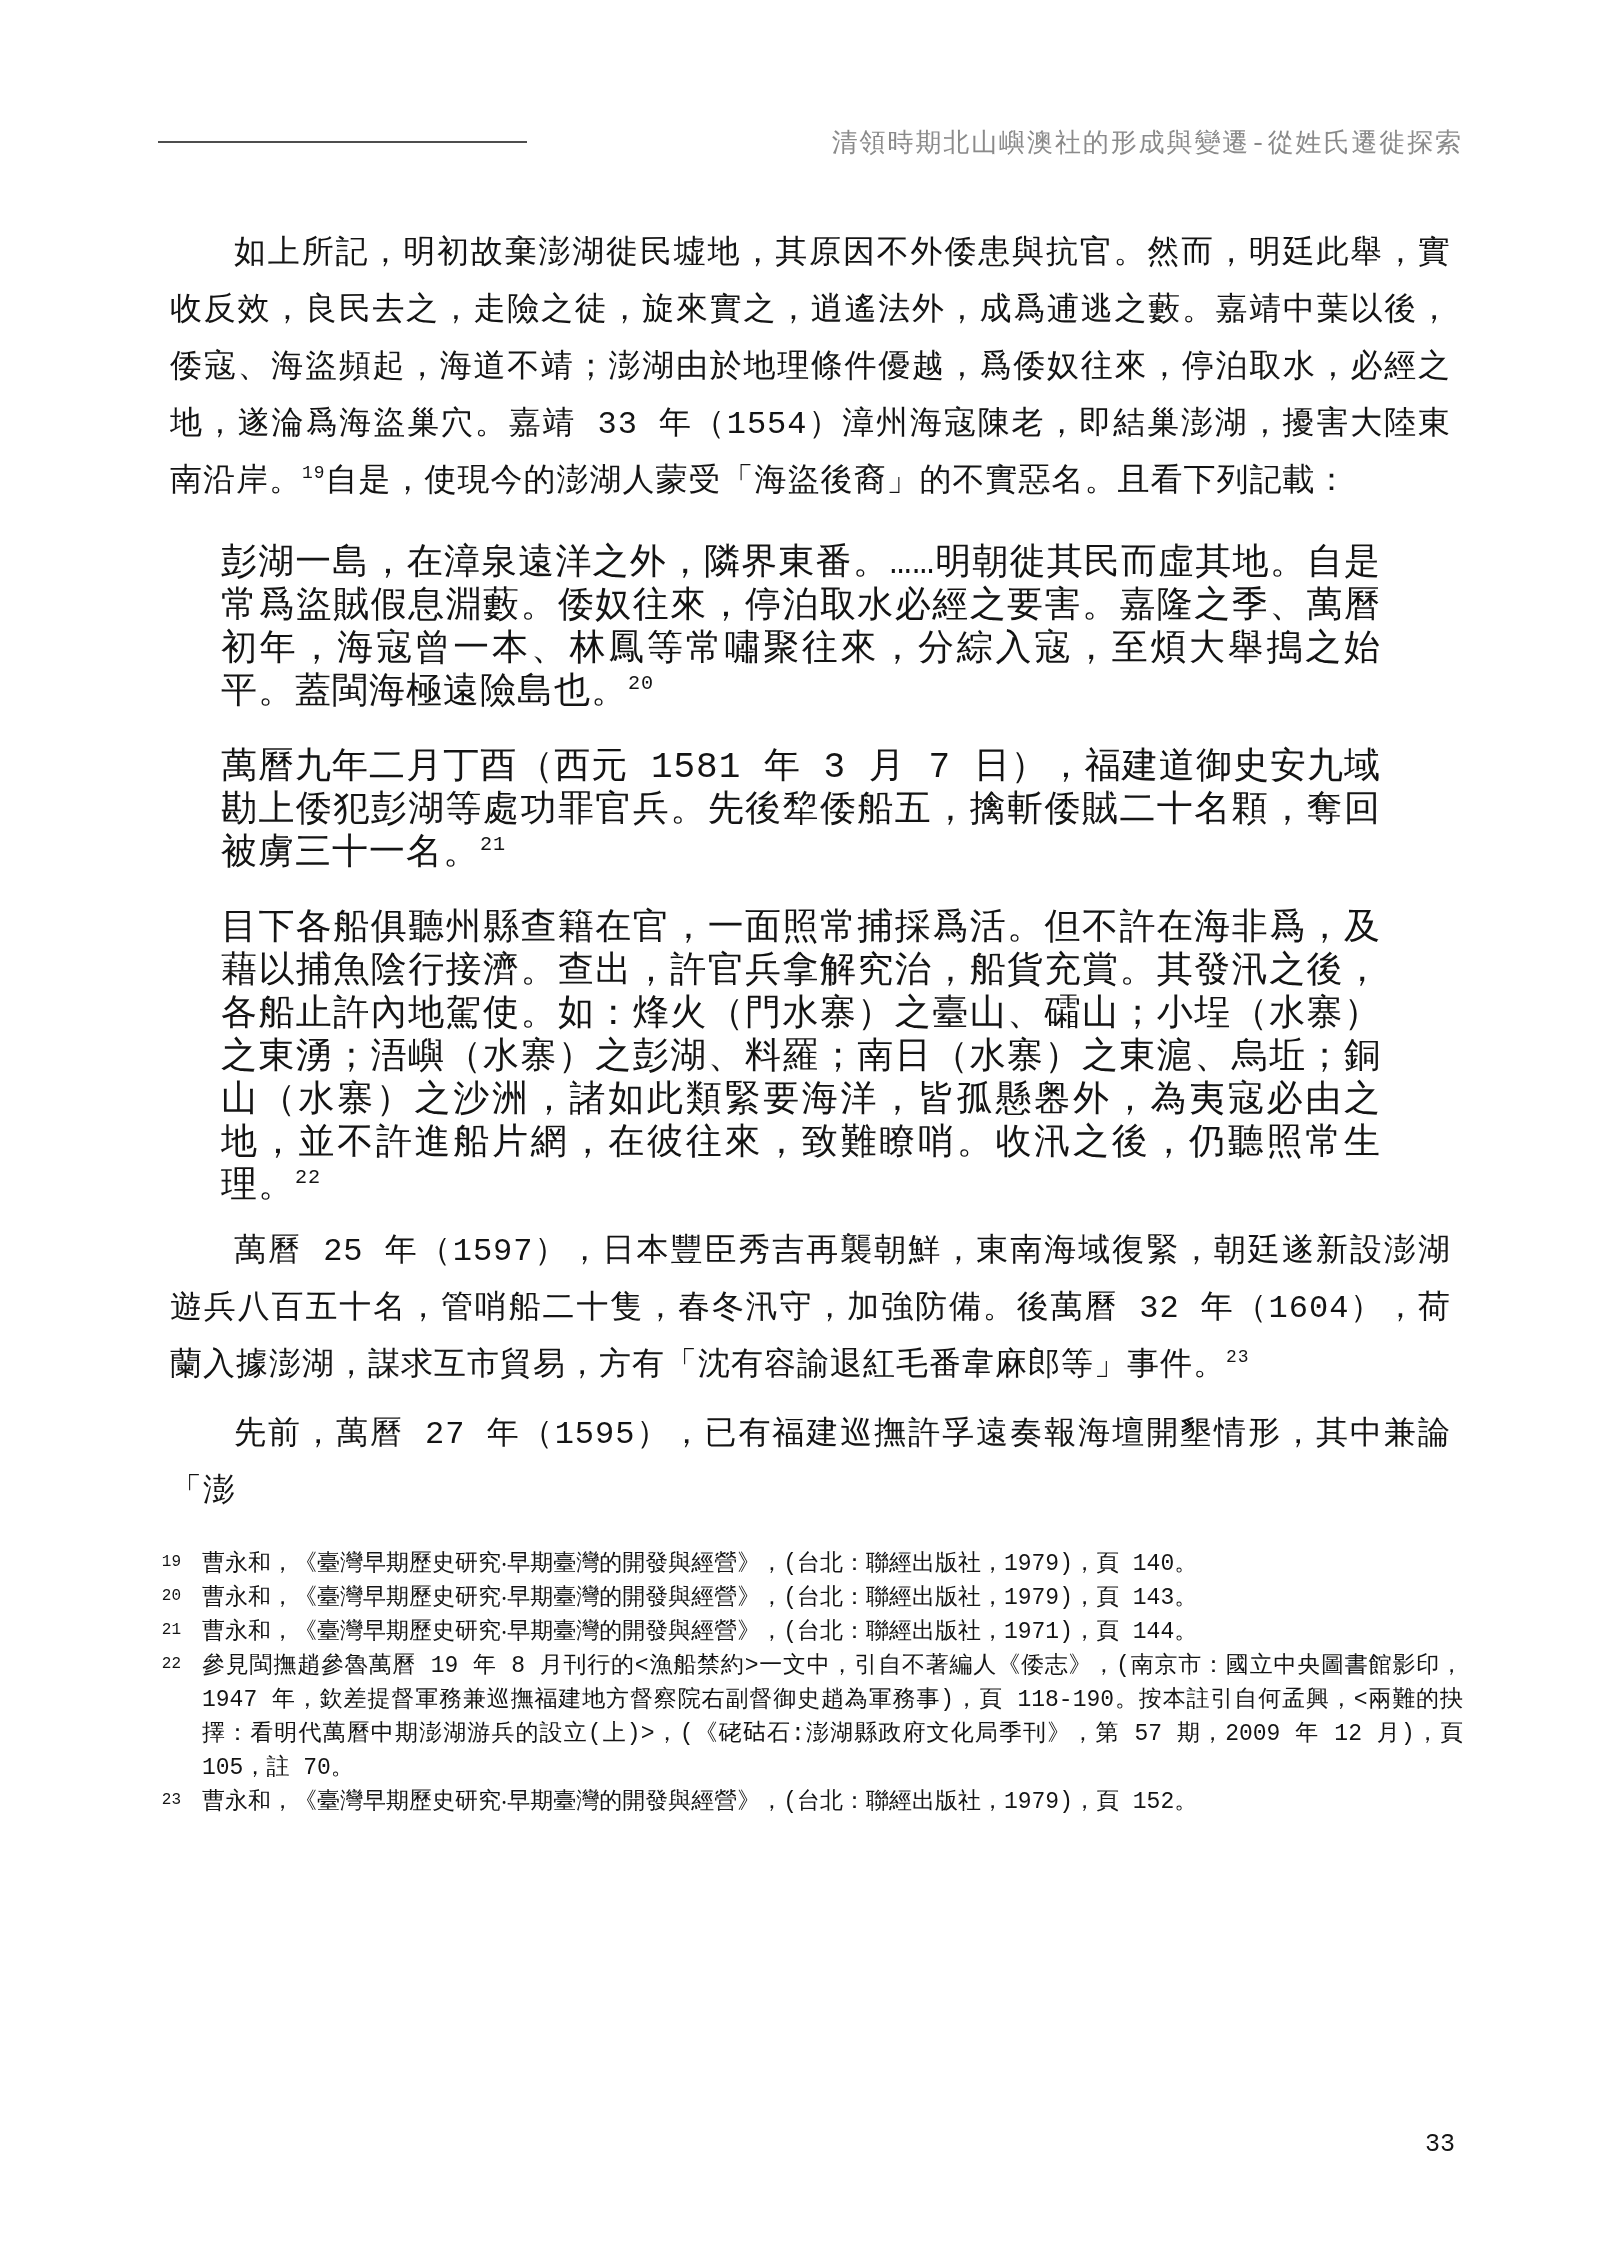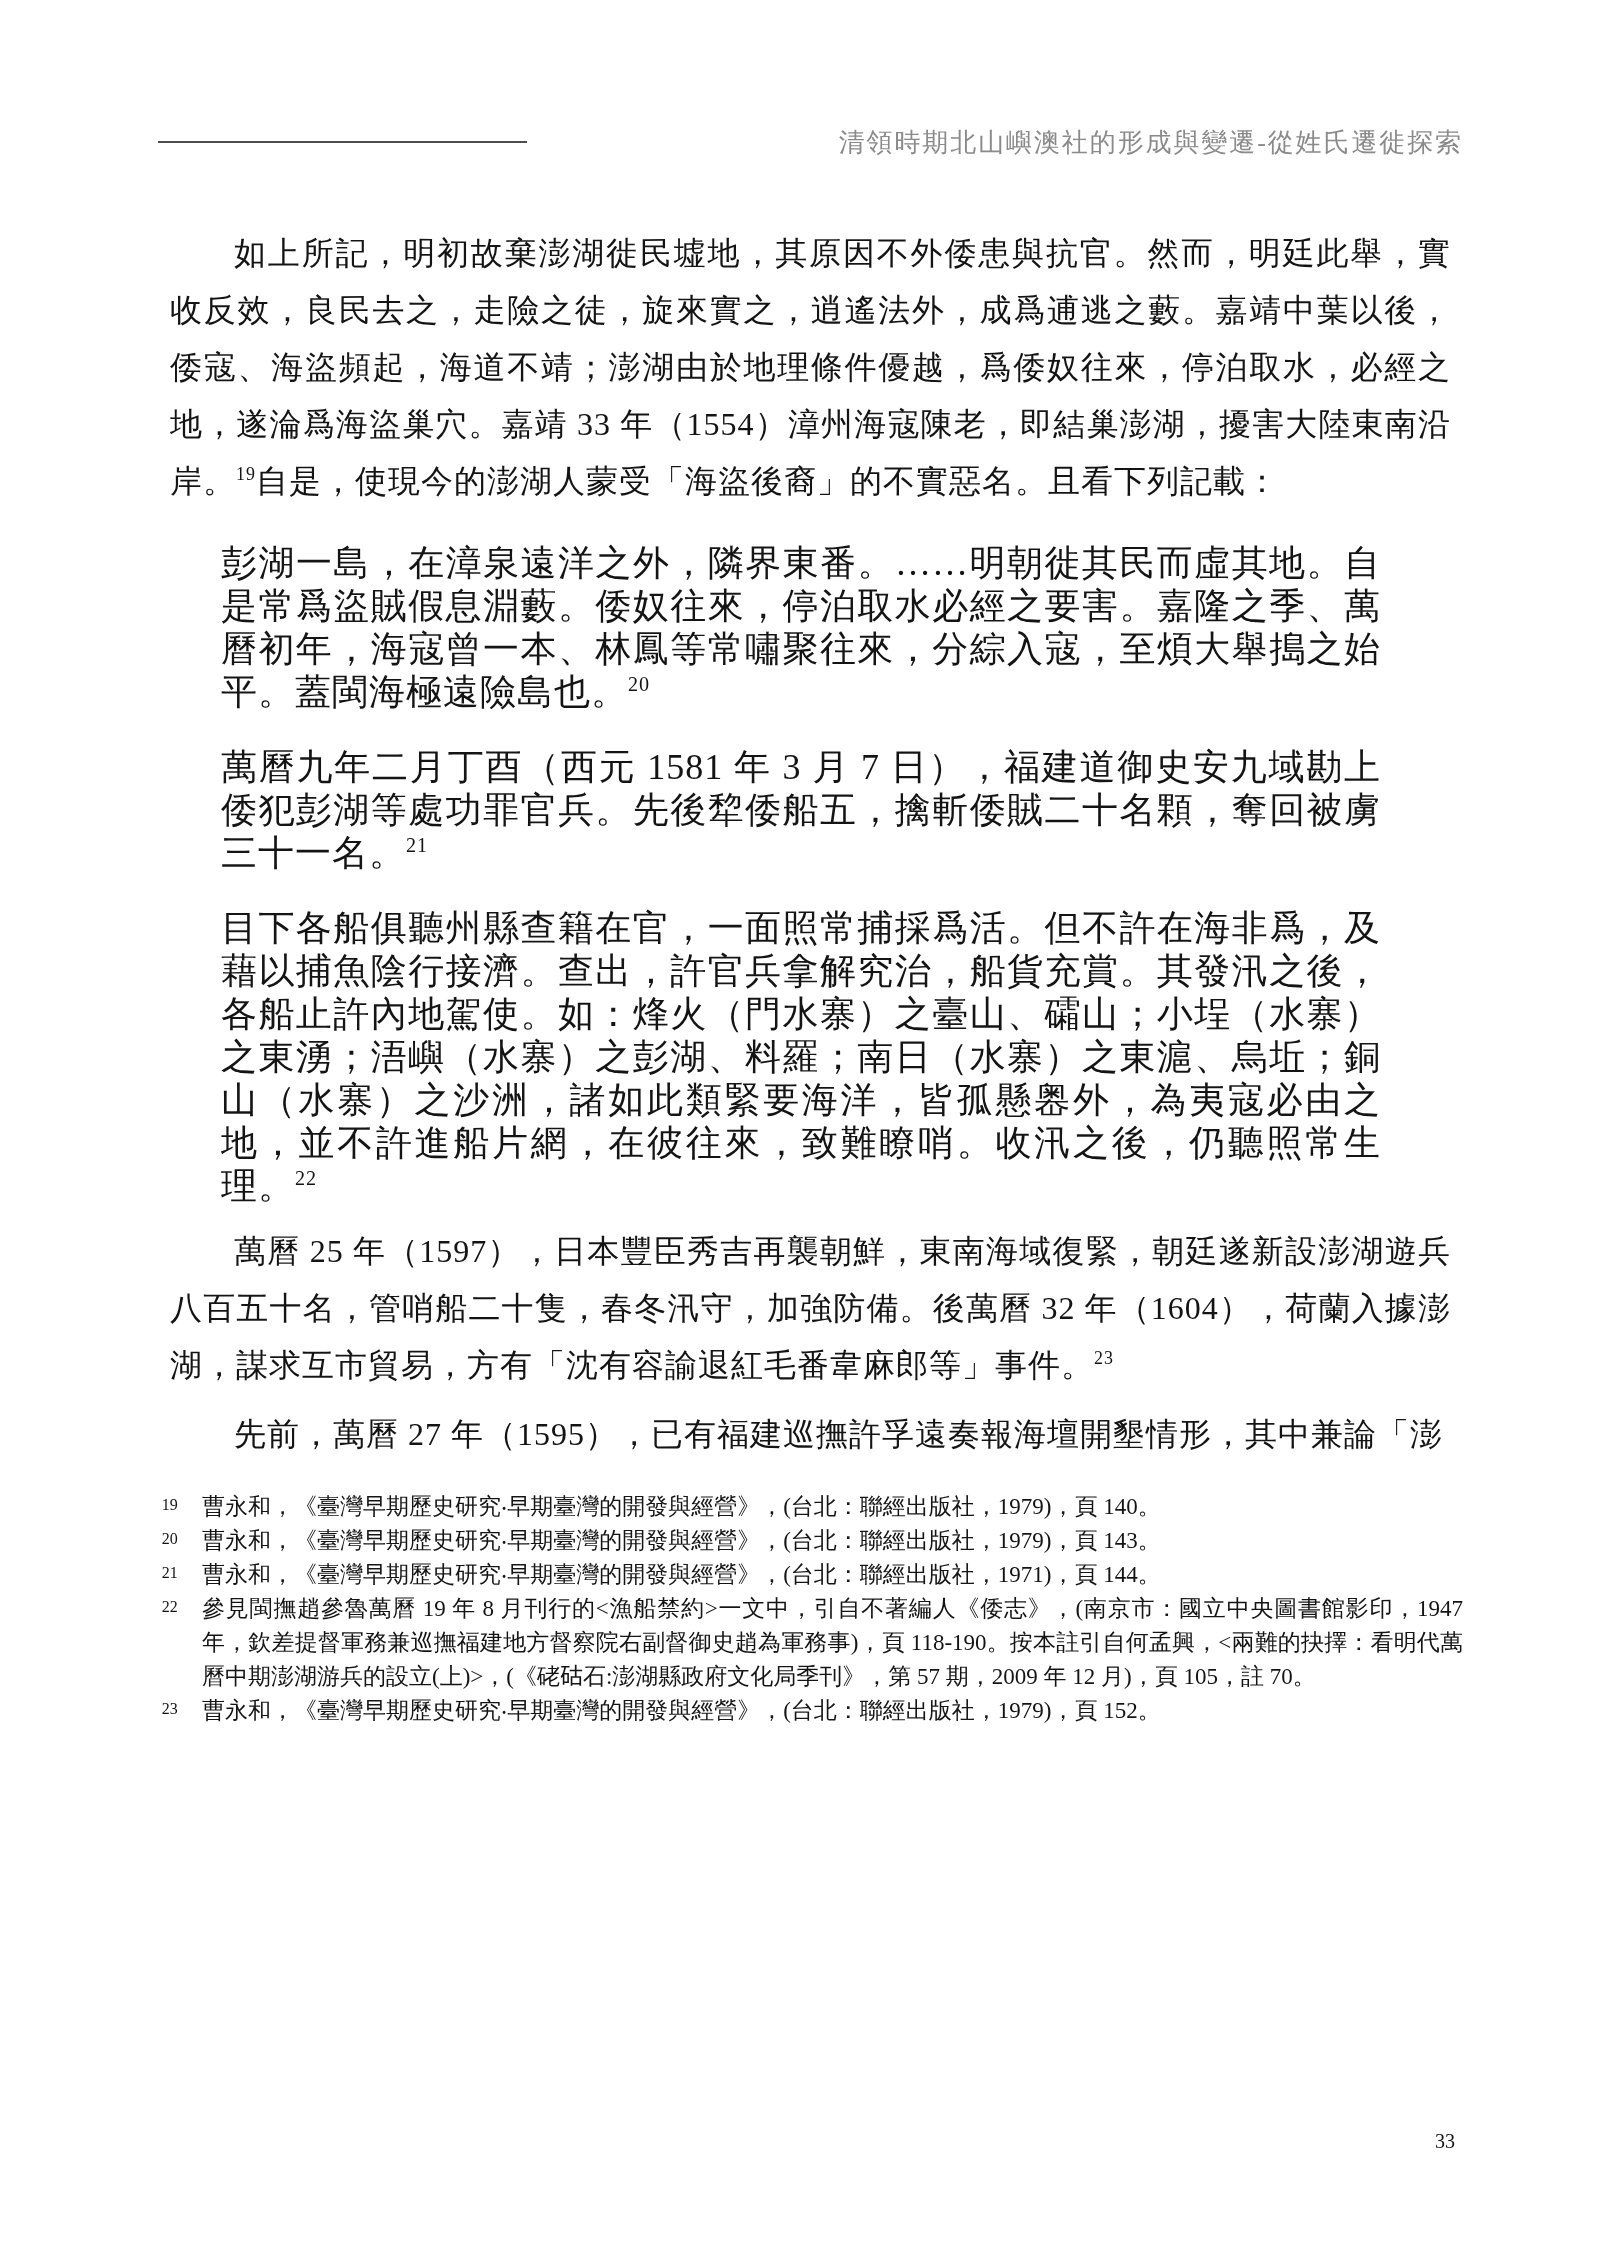--- a/index.html
+++ b/index.html
@@ -6,21 +6,21 @@
     margin: 0;
     padding: 0;
     background: #ffffff;
   }
   .page {
     position: relative;
     width: 1617px;
     height: 2267px;
     background: #ffffff;
     overflow: hidden;
-    font-family: Liberation Serif, serif;
+    font-family: Liberation Mono, monospace;
     color: #141414;
     border-radius: 22px;
   }
   .inner {
     padding: 122px 154px 0 158px;
   }
   .doc-header {
     display: flex;
     align-items: center;
     height: 40px;
@@ -76,21 +76,21 @@
   .fn-num {
     position: absolute;
     left: 3.8px;
     top: -1.9px;
     font-size: 16px;
   }
   .page-number {
     position: absolute;
     right: 162px;
     top: 2130px;
-    font-size: 20px;
+    font-size: 25px;
     color: #141414;
     text-align: center;
   }
 </style>
 </head>
 <body>
 
 <div class="page">
   <div class="inner">
 

